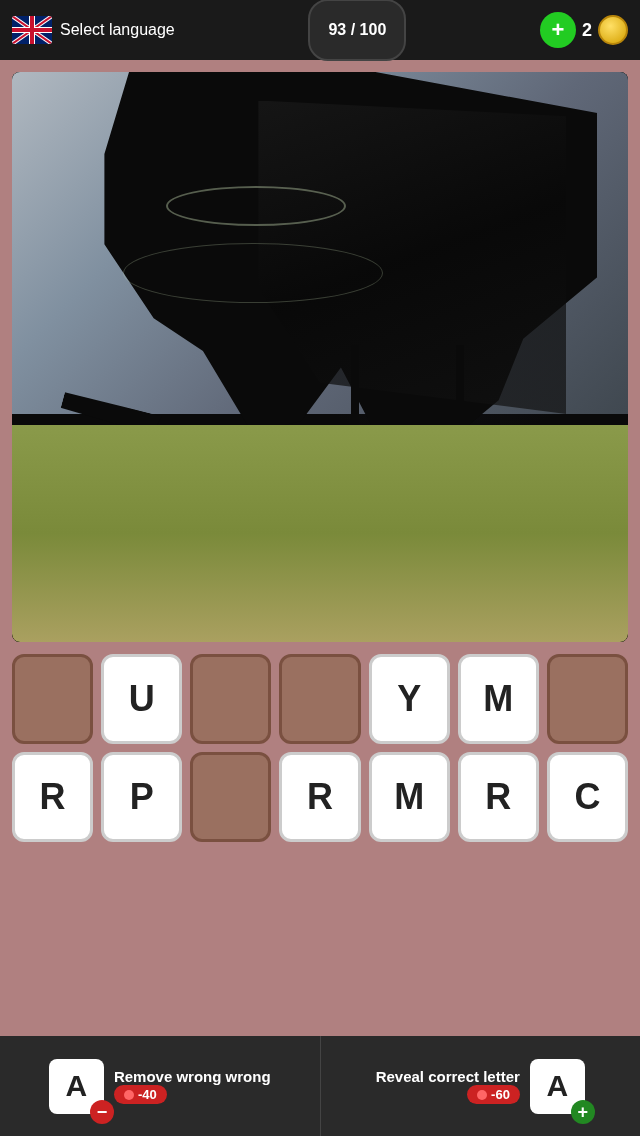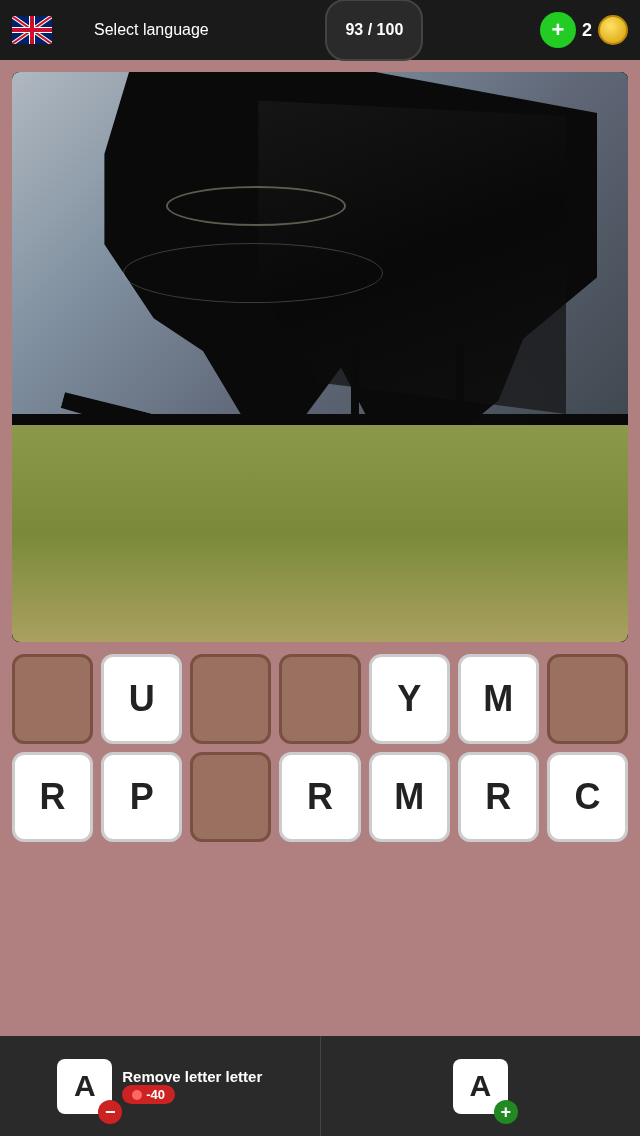--- a/index.html
+++ b/index.html
@@ -29,21 +29,20 @@
     #flag {
       width: 40px;
       height: 28px;
       border-radius: 3px;
       overflow: hidden;
       flex-shrink: 0;
     }
     #lang-label {
       color: white;
       font-size: 16px;
-      margin-left: 34px;
     }
     #score-pill {
       background: #2a2a2a;
       border: 2px solid #444;
       border-radius: 20px;
       color: white;
       font-size: 16px;
       font-weight: bold;
       padding: 20px 18px;
     }
@@ -377,27 +376,34 @@
 </div>
 
 <div id="bottom-bar">
 
   <div class="bottom-btn bottom-btn-left">
     <div class="btn-icon-container">
       <div class="btn-icon-a" style="font-size:30px;">A</div>
       <div class="minus-circle">−</div>
     </div>
     <div class="btn-text-area">
-      <span class="btn-label">Remove letter letter</span>
+      <span class="btn-label">Remove wrong wrong</span>
       <div class="btn-cost">
         <div class="cost-dot"></div>
         <span>-40</span>
       </div>
     </div>
   </div>
 
   <div class="bottom-btn">
+    <div class="btn-text-area" style="align-items:flex-end;">
+      <span class="btn-label">Reveal correct letter</span>
+      <div class="btn-cost">
+        <div class="cost-dot"></div>
+        <span>-60</span>
+      </div>
+    </div>
     <div class="btn-icon-container">
       <div class="btn-icon-a" style="font-size:30px;">A</div>
       <div class="minus-circle" style="background:#228822;">+</div>
     </div>
   </div>
 </div>
 
 </body></html>

